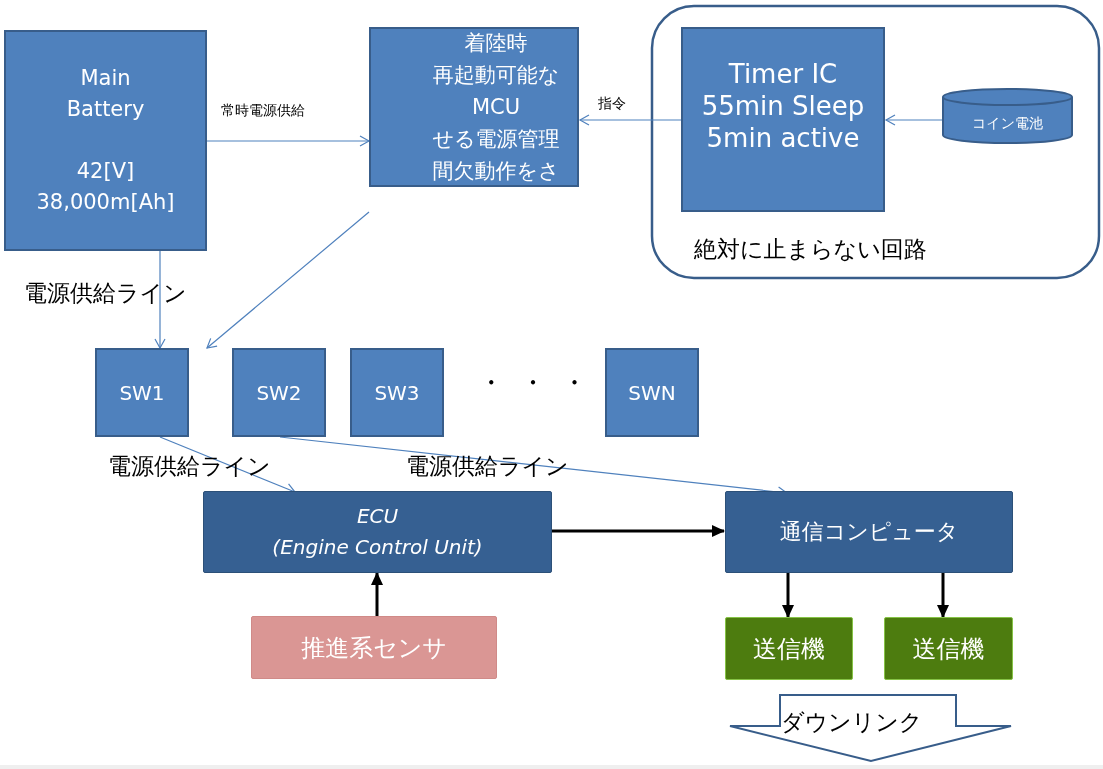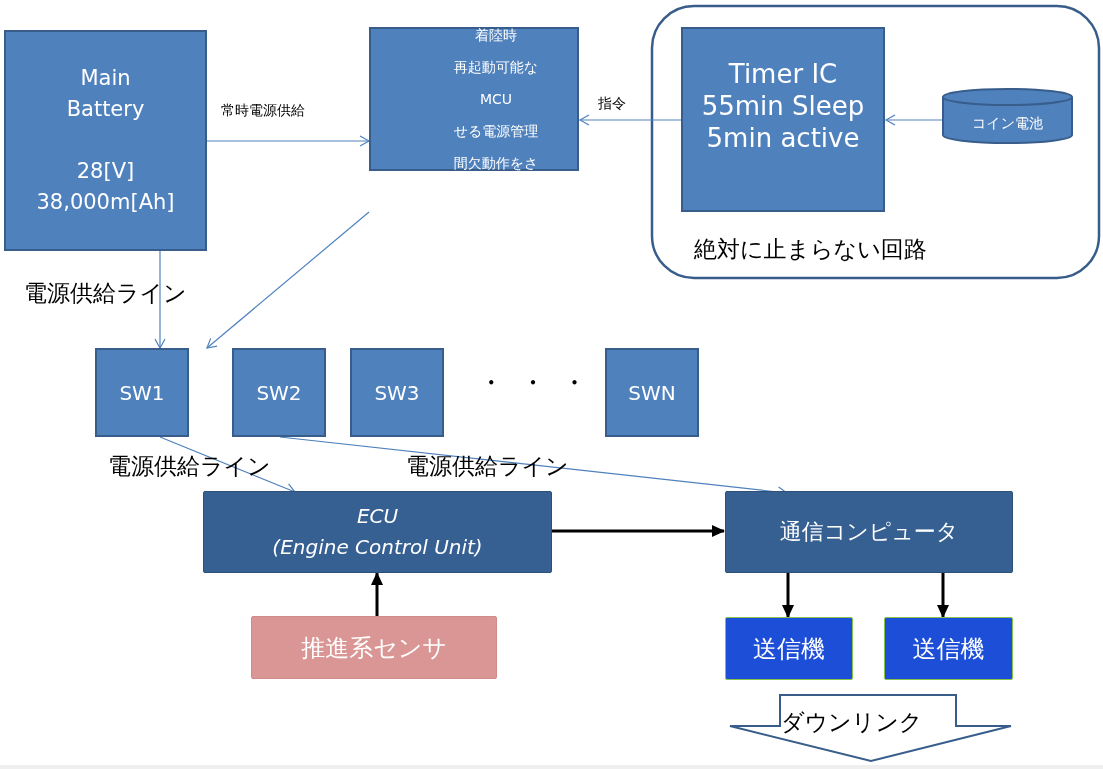--- a/index.html
+++ b/index.html
@@ -9,21 +9,21 @@
     font-family:"DejaVu Sans", "Liberation Sans", sans-serif;
   }
   .box {
     position:absolute; box-sizing:border-box;
     display:flex; align-items:center; justify-content:center; flex-direction:column;
     text-align:center; color:#ffffff;
   }
   .blue { background:#4f81bd; border:2px solid #385d8a; }
   .dark { background:#366092; border:1px solid #2c5078; border-radius:2px; }
   .pink { background:#da9694; border:1px solid #d08a88; border-radius:2px; }
-  .green { background:#1d4ed8; border:1px solid #86c346; border-radius:2px; }
+  .green { background:#4d7c0f; border:1px solid #86c346; border-radius:2px; }
   .lbl { position:absolute; color:#000000; white-space:nowrap; }
   .line { display:block; }
   svg.overlay { position:absolute; left:0; top:0; }
   #grid-strip {
     position:absolute; left:0; top:765px; width:1103px; height:4px;
     background:#efefef;
   }
 </style>
 </head>
 <body>
@@ -66,25 +66,25 @@
     <ellipse cx="1007.5" cy="97" rx="64.5" ry="8" fill="#4f81bd" stroke="#385d8a" stroke-width="2"></ellipse>
   </g>
 
   <path d="M780,695 L956,695 L956,726 L1011,726 L871,761 L730,726 L780,726 Z" fill="#ffffff" stroke="#385d8a" stroke-width="2"></path>
 </svg>
 
 <div class="box blue" style="left:4px; top:30px; width:203px; height:221px; font-size:21px; line-height:31px;">
   <span class="line">Main</span>
   <span class="line">Battery</span>
   <span class="line" style="height:31px;"></span>
-  <span class="line">28[V]</span>
+  <span class="line">42[V]</span>
   <span class="line">38,000m[Ah]</span>
 </div>
 
-<div class="box blue" style="left:369px; top:27px; width:210px; height:144px; font-size:14px; line-height:32px;padding-left:44px;">
+<div class="box blue" style="left:369px; top:27px; width:210px; height:160px; font-size:21px; line-height:32px;padding-left:44px;">
   <span class="line">着陸時</span>
   <span class="line">再起動可能な</span>
   <span class="line">MCU</span>
   <span class="line">せる電源管理</span>
   <span class="line">間欠動作をさ</span>
 </div>
 
 <div class="box blue" style="left:681px; top:27px; width:204px; height:185px; font-size:26px; line-height:32px; padding-bottom:28px;">
   <span class="line">Timer IC</span>
   <span class="line">55min Sleep</span>

